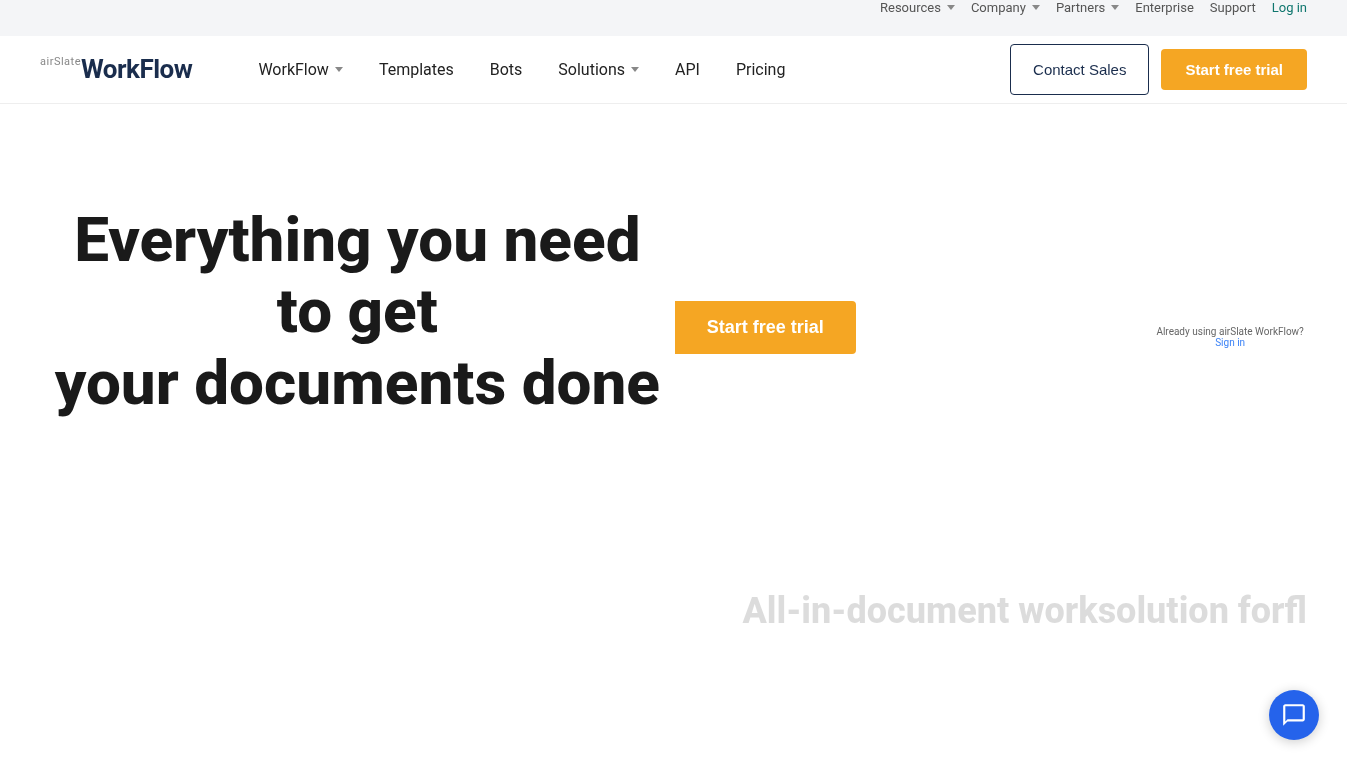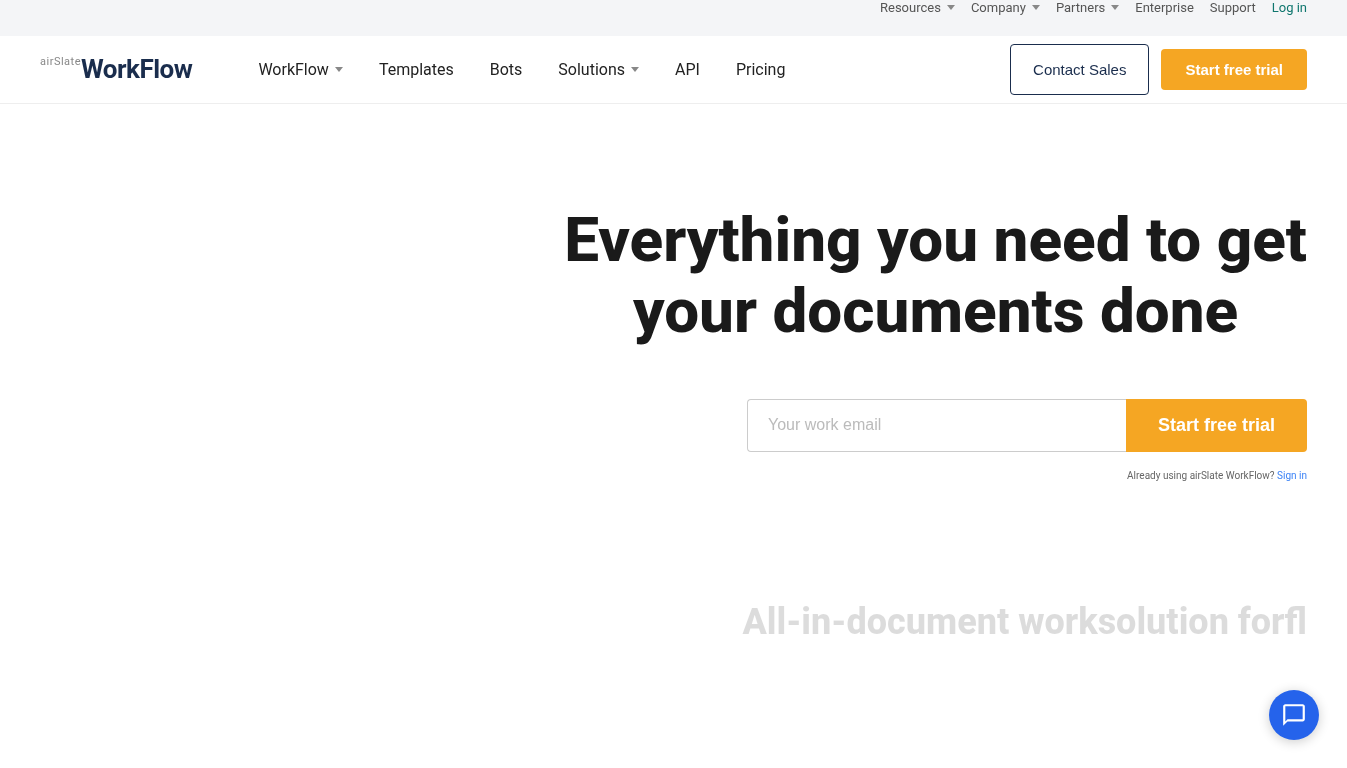--- a/index.html
+++ b/index.html
@@ -125,22 +125,22 @@
       padding: 12px 24px;
       border-radius: 4px;
       font-size: 15px;
       font-weight: 700;
       cursor: pointer;
     }
 
     
     .hero {
       display: flex;
-      flex-direction: column;
-      align-items: flex-end;
+      flex-direction: row;
+      align-items: center;
       justify-content: center;
       padding: 100px 40px 80px;
       text-align: center;
     }
 
     .hero-title {
       font-size: 62px;
       font-weight: 800;
       color: #1a1a1a;
       line-height: 1.15;
@@ -295,21 +295,20 @@
   </div>
 </nav>
 
 <section class="hero">
   <h1 class="hero-title">
     <span>Everything you need to get</span><br>
     <span>your documents done</span>
   </h1>
 
   <div class="hero-form">
-    <input type="email" class="hero-email-input" placeholder="Your work email" style="">
     <button class="btn-start-hero">Start free trial</button>
   </div>
 
   <p class="hero-signin">
     <span>Already using airSlate WorkFlow?</span>
     <a href="#">Sign in</a>
   </p>
 </section>
 
 <div class="bottom-partial">

